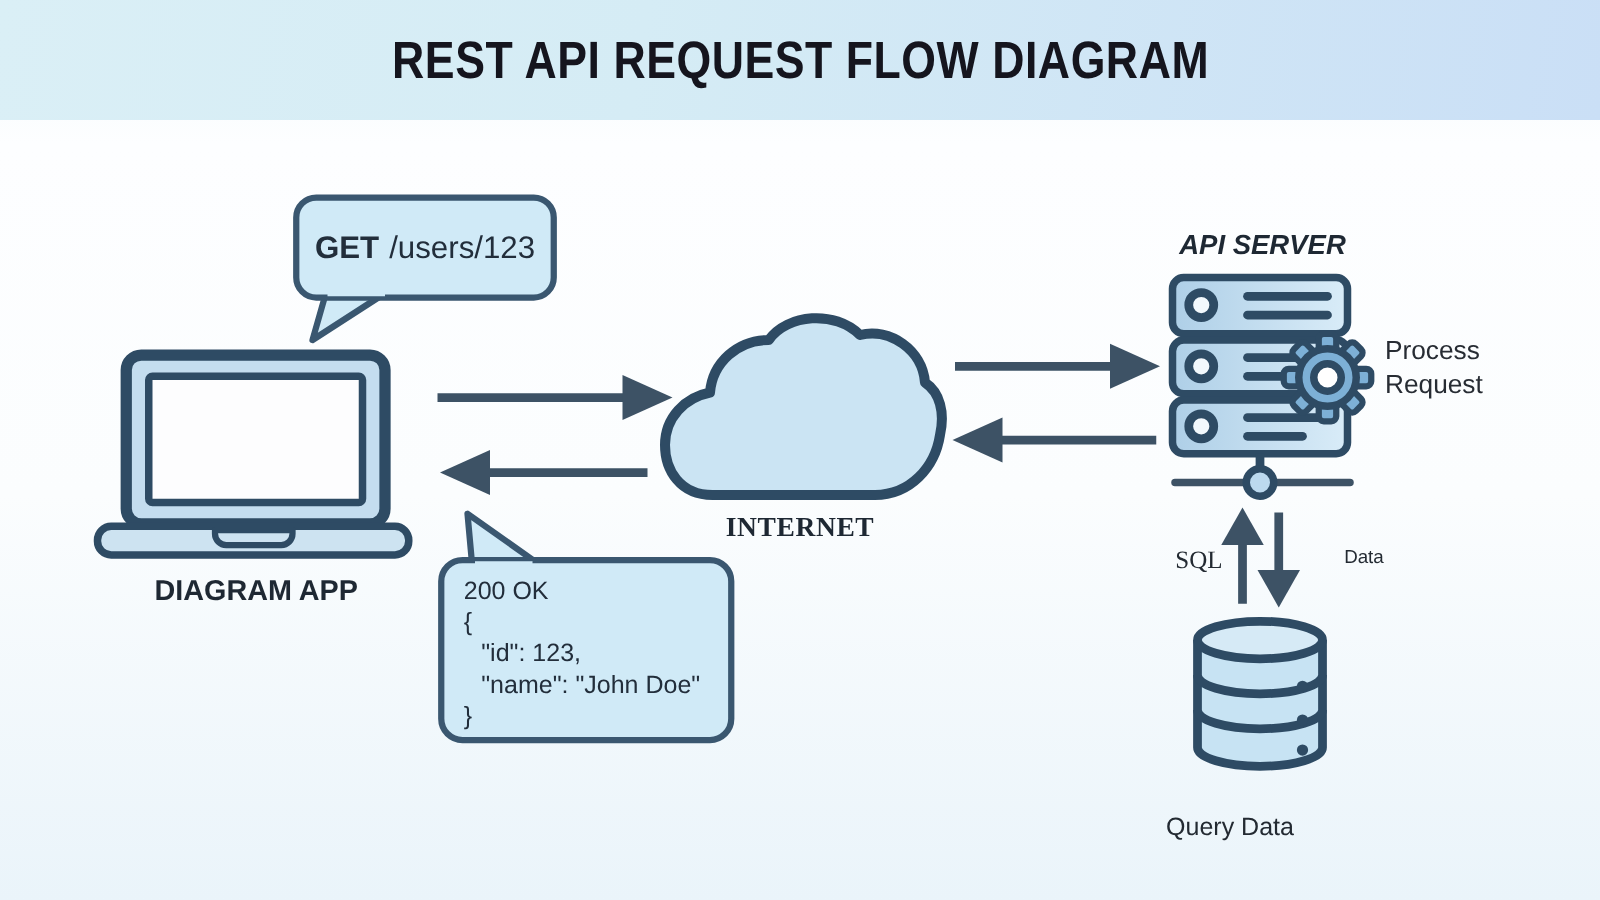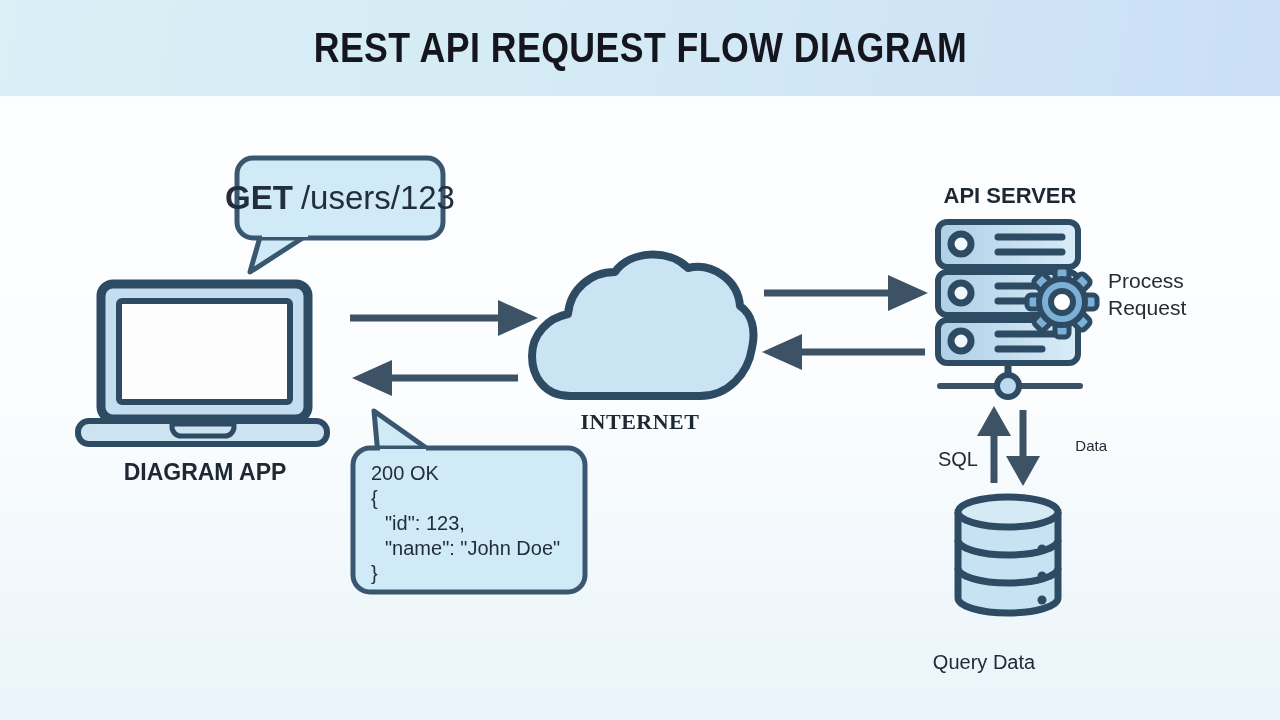--- a/index.html
+++ b/index.html
@@ -19,30 +19,30 @@
     font-size:42px;font-weight:bold;color:#15151e;
     letter-spacing:0.5px;white-space:nowrap;
     transform:scaleX(0.85);transform-origin:center;
   }
   svg.diagram{position:absolute;left:0;top:0;}
   .label{
     position:absolute;color:#1e2833;text-align:center;
   }
   .client-label{left:85px;top:459px;width:240px;font-size:23px;font-weight:bold;}
   .internet-label{left:540px;top:409px;width:200px;font-size:22px;font-weight:bold;letter-spacing:0.5px;font-family:Liberation Serif, serif;}
-  .apiserver-label{left:910px;top:183px;width:200px;font-size:22px;font-weight:bold;}
+  .apiserver-label{left:910px;top:183px;width:200px;font-size:22px;font-weight:bold;font-style:italic;}
   .process-label{left:1108px;top:267px;width:112px;font-size:21px;text-align:left;line-height:27px;color:#272c33;}
-  .sql-label{left:926px;top:448px;width:52px;font-size:20px;text-align:right;color:#232a32;}
+  .sql-label{left:926px;top:437px;width:52px;font-size:20px;text-align:right;color:#232a32;font-family:Liberation Serif, serif;}
   .data-label{left:1037px;top:437px;width:70px;font-size:15px;text-align:right;color:#232a32;}
   .database-label{left:908px;top:623px;width:200px;font-size:23px;font-weight:bold;}
   .querydata-label{left:884px;top:651px;width:200px;font-size:20px;color:#232a32;}
   .request-bubble-text{
     position:absolute;left:237px;top:158px;width:206px;height:80px;
     display:flex;align-items:center;justify-content:center;
-    font-size:33px;color:#222e3b;white-space:nowrap;
+    font-size:25px;color:#222e3b;white-space:nowrap;
   }
   .request-method{font-weight:bold;margin-right:8px;}
   .response-bubble-text{
     position:absolute;left:371px;top:461px;width:200px;
     font-size:20px;line-height:25px;color:#222e3b;text-align:left;
   }
   .response-line{white-space:pre;}
   .response-line.indent{padding-left:14px;}
 </style>
 </head>

